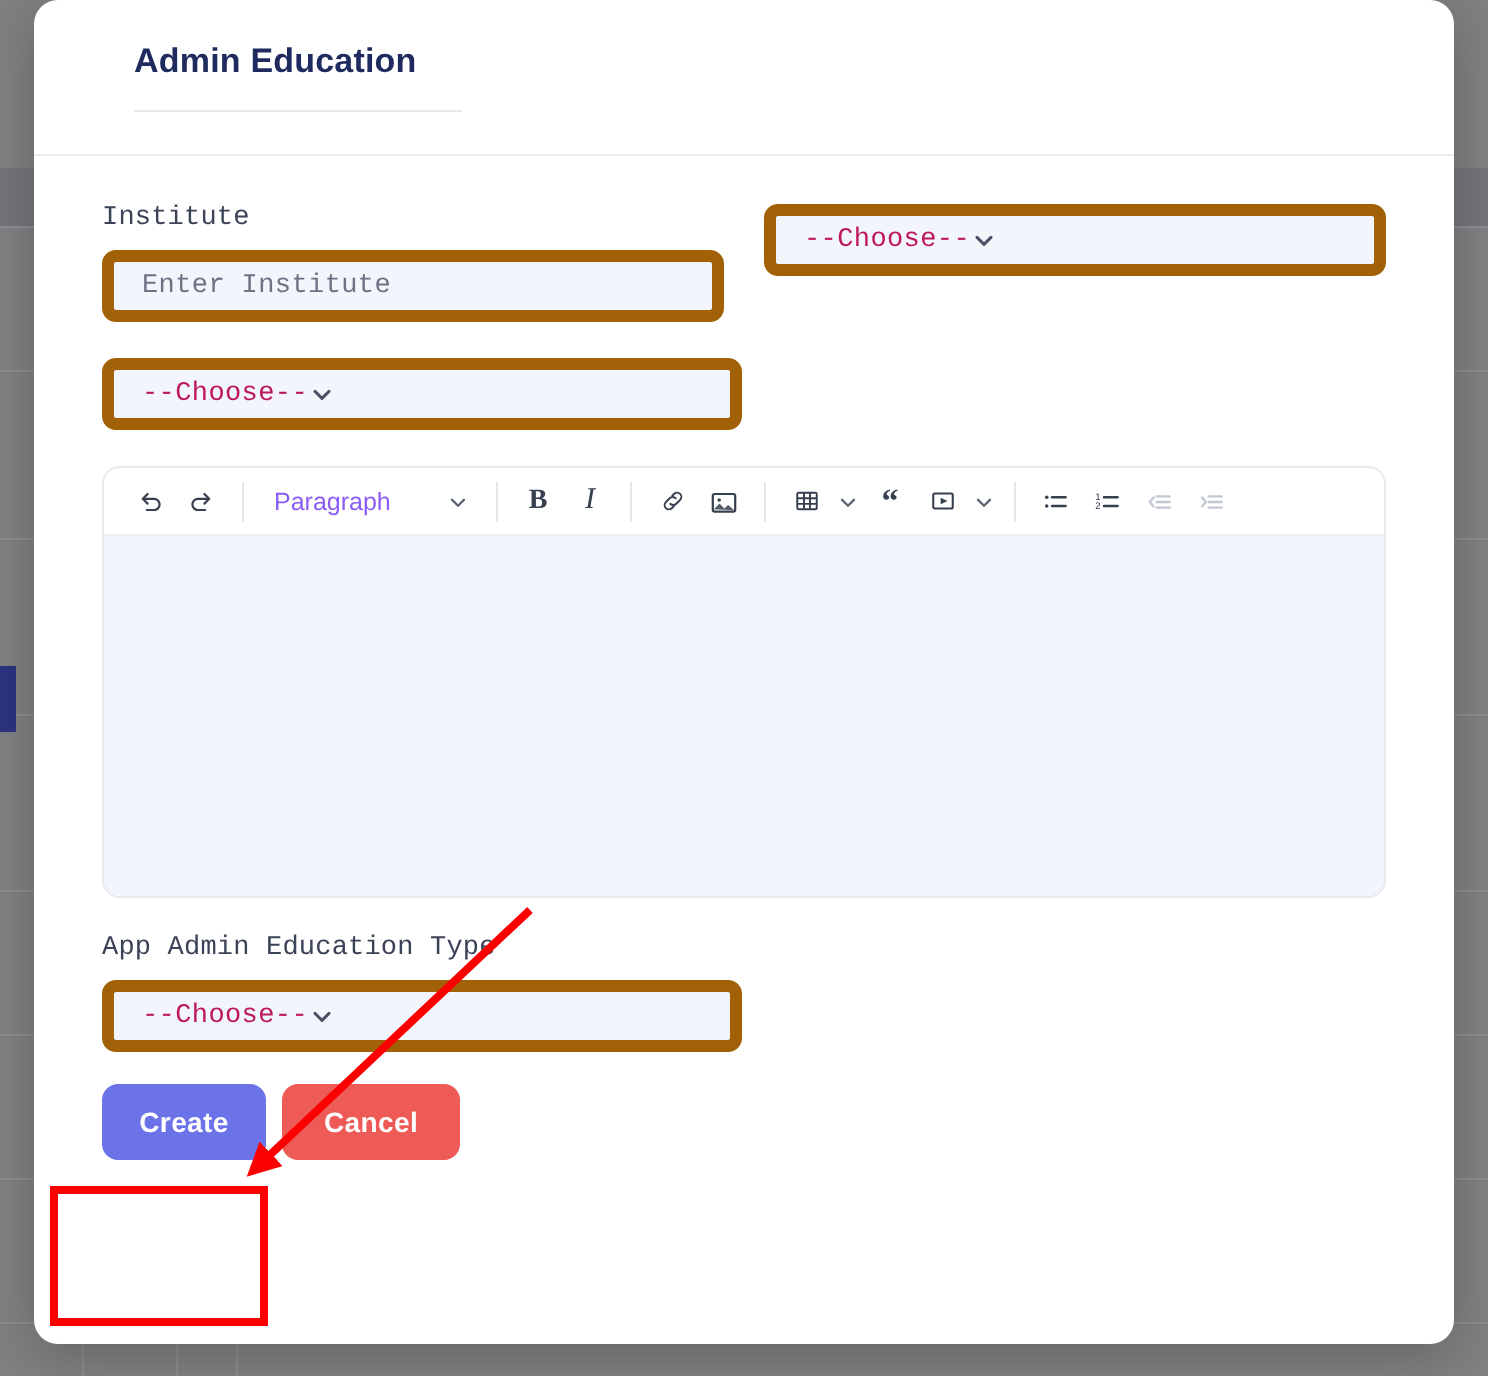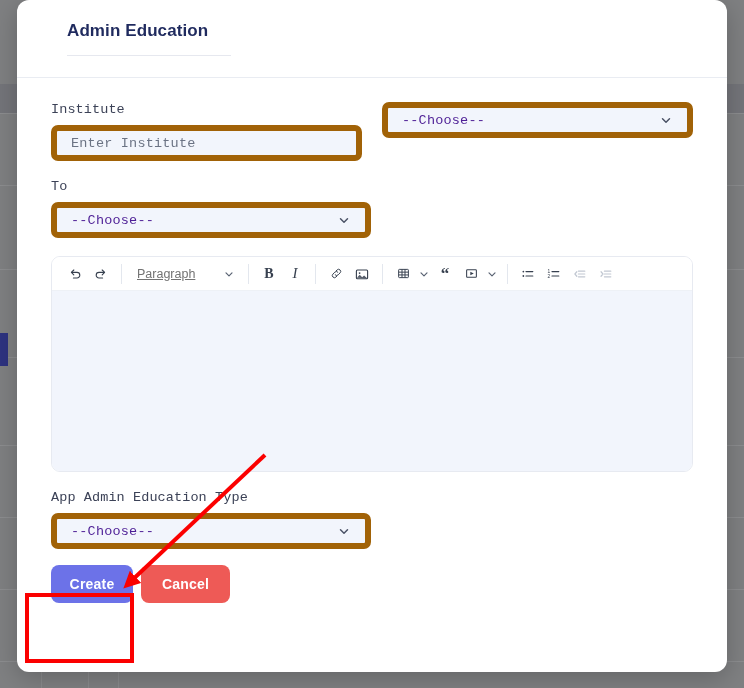--- a/index.html
+++ b/index.html
@@ -94,21 +94,21 @@
     background: #f2f5fc;
     border: 6px solid #a16207;
     border-radius: 7px;
     display: flex;
     align-items: center;
     padding: 0 14px;
     font-size: 13.5px;
     color: #6b7384;
     letter-spacing: .2px;
   }
-  .select-box { justify-content: space-between; color: #4c1d95; }
+  .select-box { justify-content: flex-start; color: #be185d; }
   .chev {
     width: 14px; height: 14px;
     display: inline-block;
     flex: 0 0 auto;
   }
   .chev svg { display: block; }
 
   
   .editor {
     border: 1px solid #e7eaf1;
@@ -138,23 +138,22 @@
     background: #e3e7ee;
     margin: 0 7px;
     flex: 0 0 auto;
   }
   .tb-select {
     display: flex; align-items: center;
     justify-content: space-between;
     width: 112px; height: 26px;
     padding: 0 6px 0 8px;
     font-size: 12.5px;
-    color: #737373;
+    color: #8b5cf6;
     flex: 0 0 auto;
-    text-decoration: underline;
   }
   .tb-mini-chev { width: 12px; height: 12px; color: #5a6373; }
   .editor-area {
     height: 180px;
     background: #f2f5fc;
   }
 
   
   .footer {
     padding: 16px 34px 0 34px;
@@ -234,21 +233,20 @@
           <span class="chev">
             <svg viewBox="0 0 16 16" width="14" height="14" fill="none" stroke="#4b5266" stroke-width="1.7" stroke-linecap="round" stroke-linejoin="round">
                 <polyline points="4,6.5 8,10.5 12,6.5"></polyline>
               </svg>
           </span>
         </div>
       </div>
     </div>
 
     <div class="field half">
-      <label class="field-label">To</label>
       <div class="select-box">
         <span>--Choose--</span>
         <span class="chev">
           <svg viewBox="0 0 16 16" width="14" height="14" fill="none" stroke="#4b5266" stroke-width="1.7" stroke-linecap="round" stroke-linejoin="round">
               <polyline points="4,6.5 8,10.5 12,6.5"></polyline>
             </svg>
         </span>
       </div>
     </div>
 

